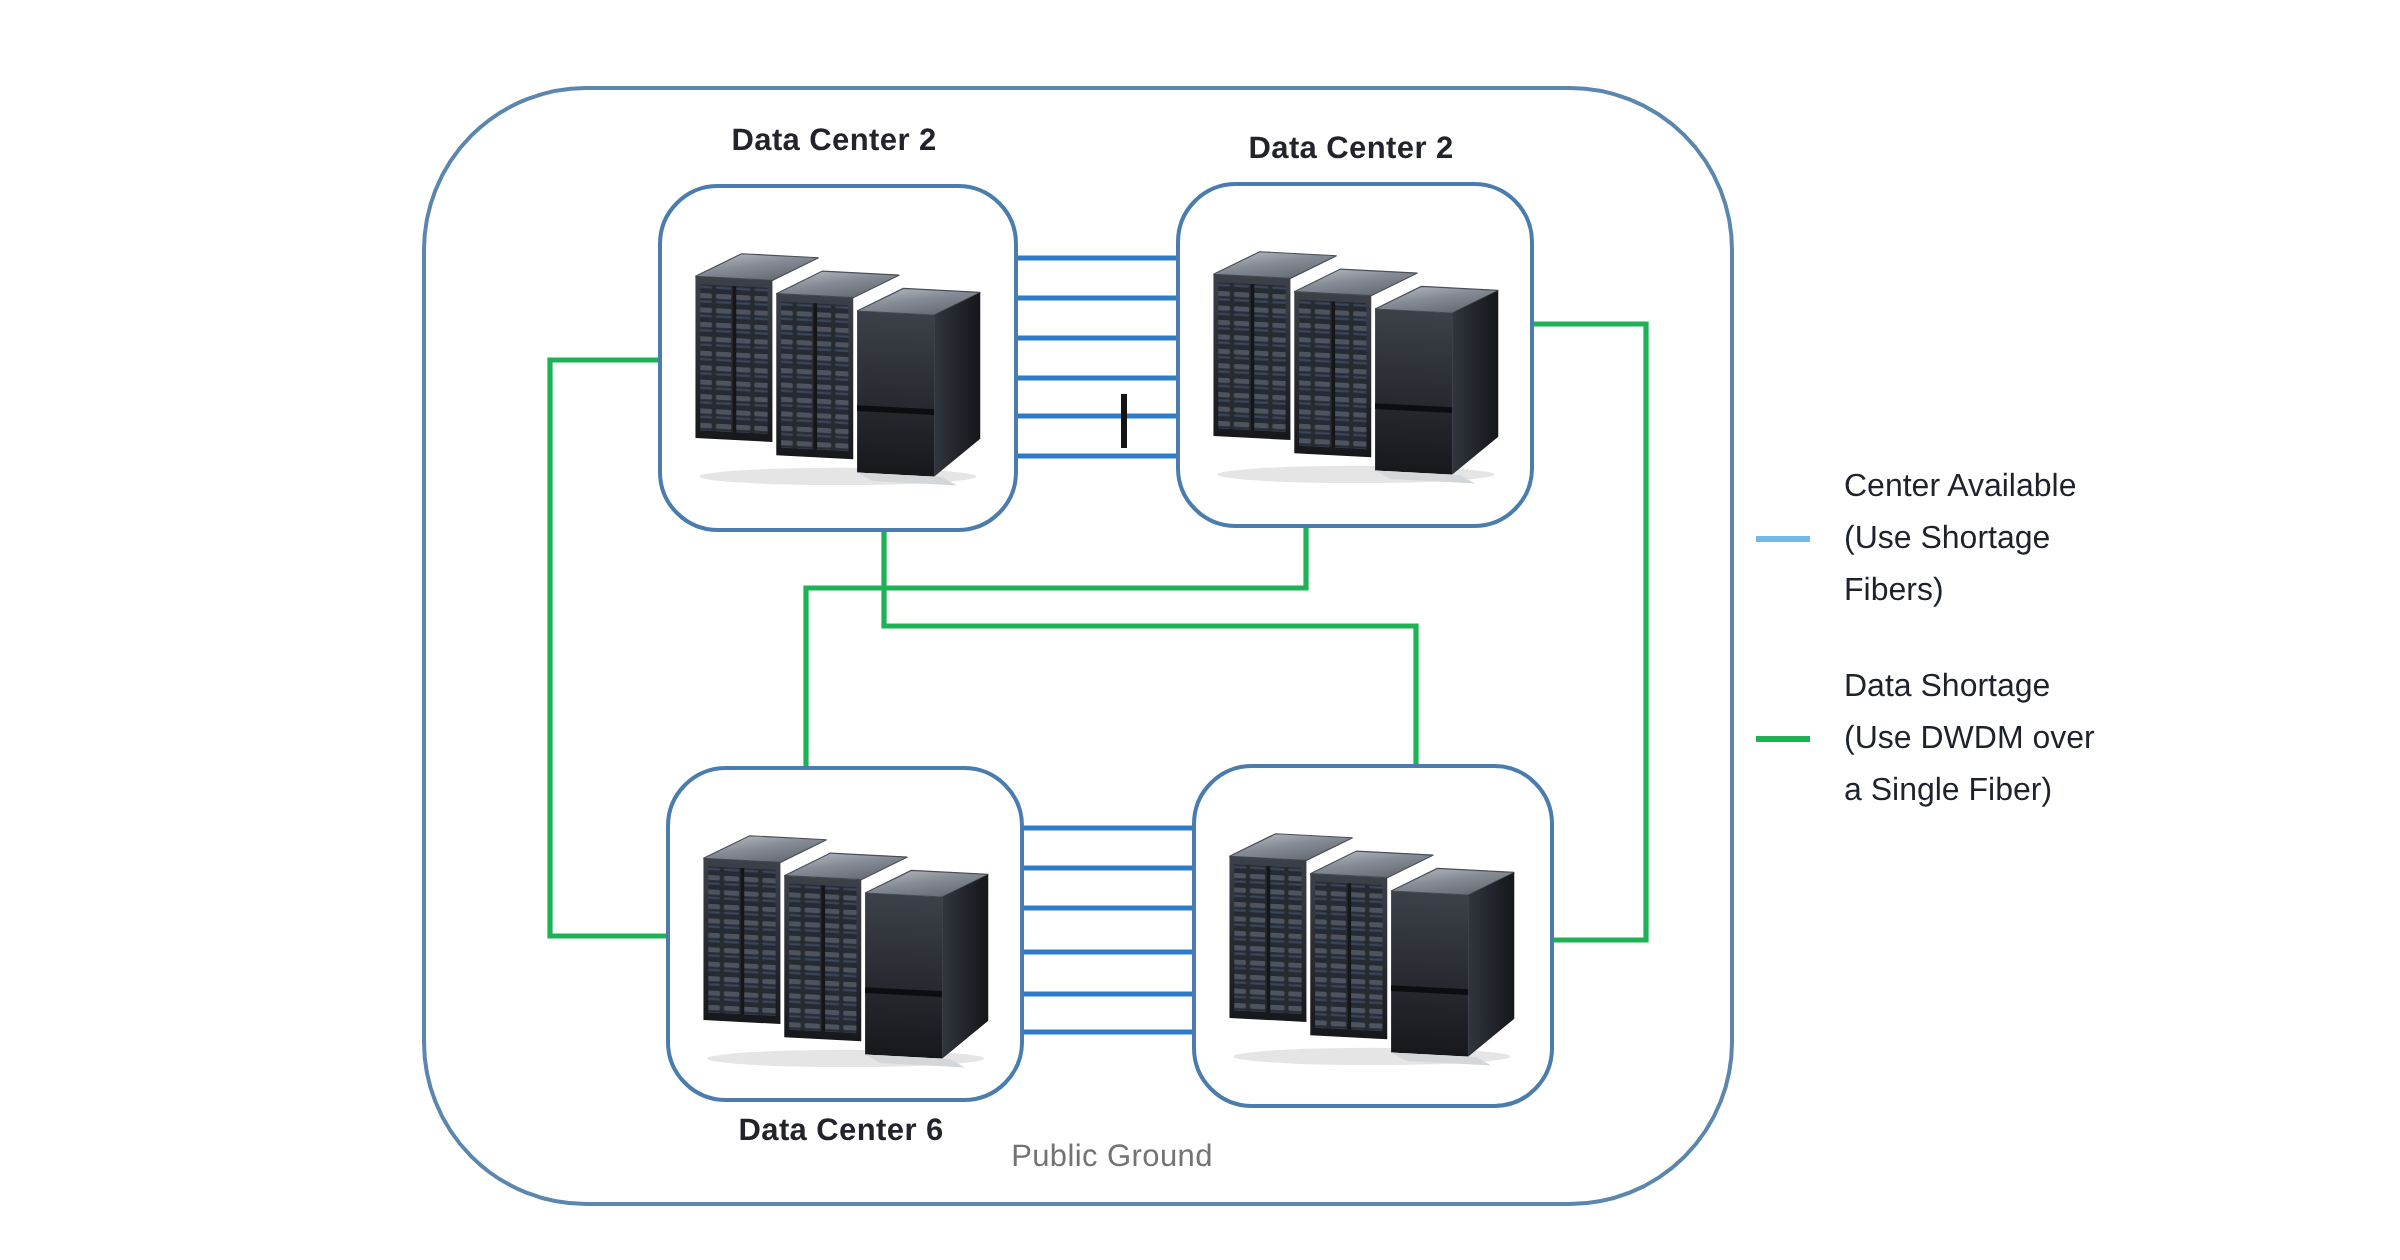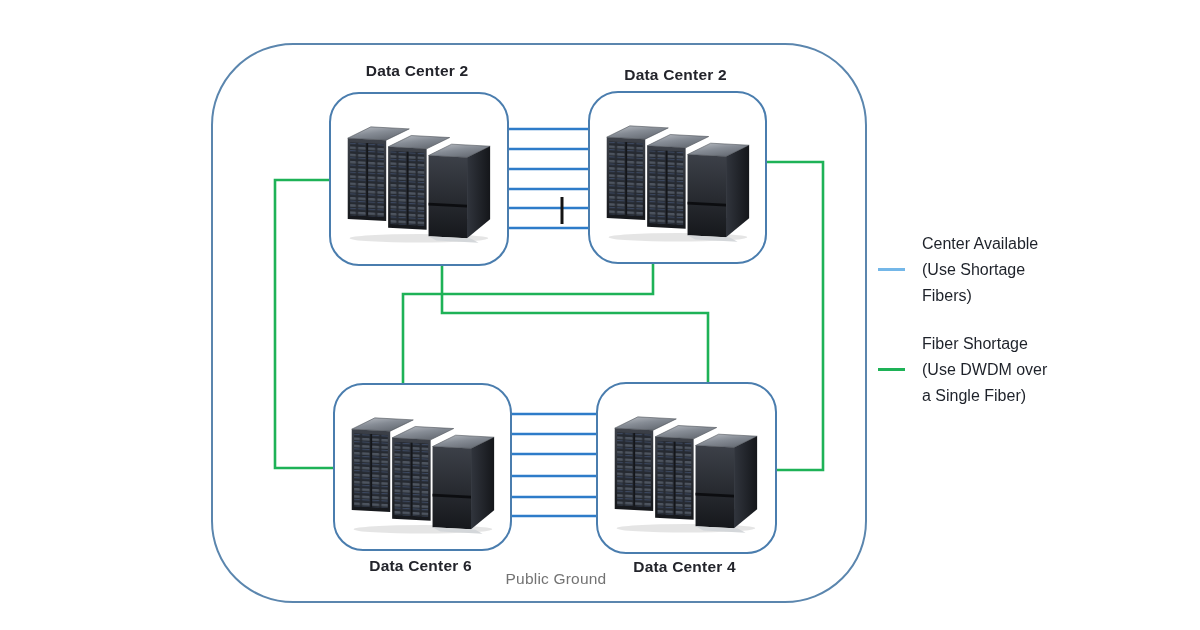--- a/index.html
+++ b/index.html
@@ -167,35 +167,34 @@
   </div>
   <div class="dc-box" id="box-dc4">
     <svg class="rack" viewBox="0 0 160 132">
         <use href="#rack-unit"></use>
       </svg>
   </div>
 
   <div class="dc-label" id="label-dc1">Data Center 2</div>
   <div class="dc-label" id="label-dc2">Data Center 2</div>
   <div class="dc-label" id="label-dc3">Data Center 6</div>
-  <div class="dc-label" id="label-dc4">Data Center 4</div>
   <div class="container-label">Public Ground</div>
 
   <div class="legend">
     <div class="legend-item">
       <span class="swatch swatch-blue"></span>
       <div class="legend-text">
         <div>Center Available</div>
         <div>(Use Shortage</div>
         <div>Fibers)</div>
       </div>
     </div>
     <div class="legend-item">
       <span class="swatch swatch-green"></span>
       <div class="legend-text">
-        <div>Fiber Shortage</div>
+        <div>Data Shortage</div>
         <div>(Use DWDM over</div>
         <div>a Single Fiber)</div>
       </div>
     </div>
   </div>
 
 </div>
 
 </body></html>

